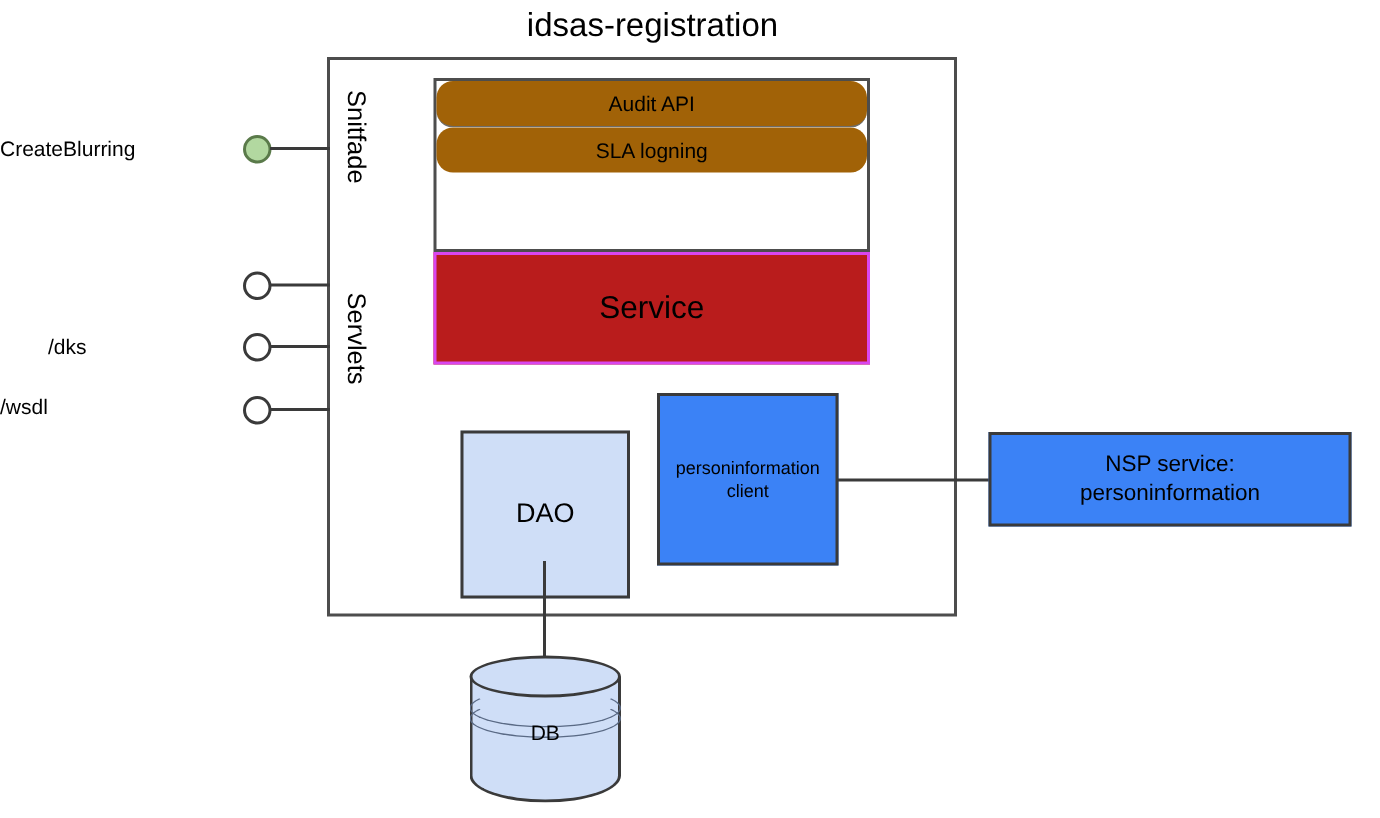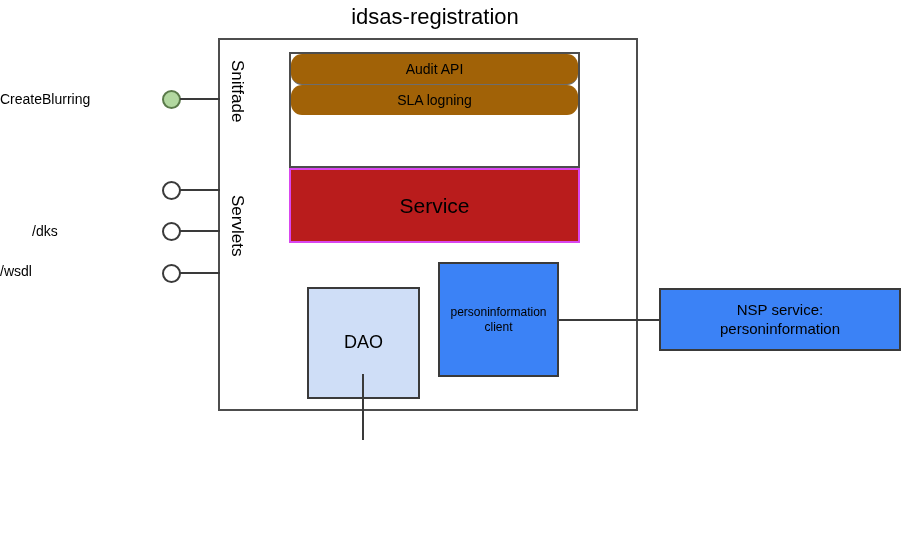--- a/index.html
+++ b/index.html
@@ -197,14 +197,25 @@
     <span>client</span>
   </div>
 
   <div class="abs line-h" style="left:558px; top:319px; width:103px;"></div>
 
   <div class="abs node-box node-orange" style="left:659px; top:288px; width:242px; height:63px; font-size:15px; flex-direction:column;">
     <span>NSP service:</span>
     <span>personinformation</span>
   </div>
 
+  <div class="cyl" style="left:313px; top:437px; width:101px; height:100px;">
+
+    <div class="cyl-body" style="top:14px; width:101px; height:84px;"></div>
+
+    <div class="cyl-ring" style="top:22px; width:101px; height:26px;"></div>
+    <div class="cyl-ring" style="top:29px; width:101px; height:26px;"></div>
+
+    <div class="cyl-top" style="top:0px; width:101px; height:28px;"></div>
+
+    <div class="cyl-label" style="top:43px;">DB</div>
+  </div>
 
 </div>
 
 </body></html>

